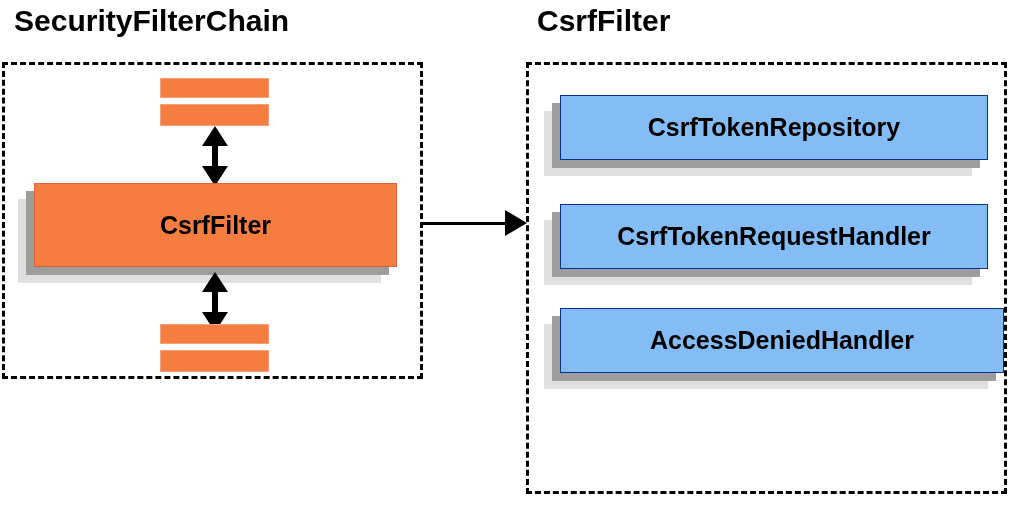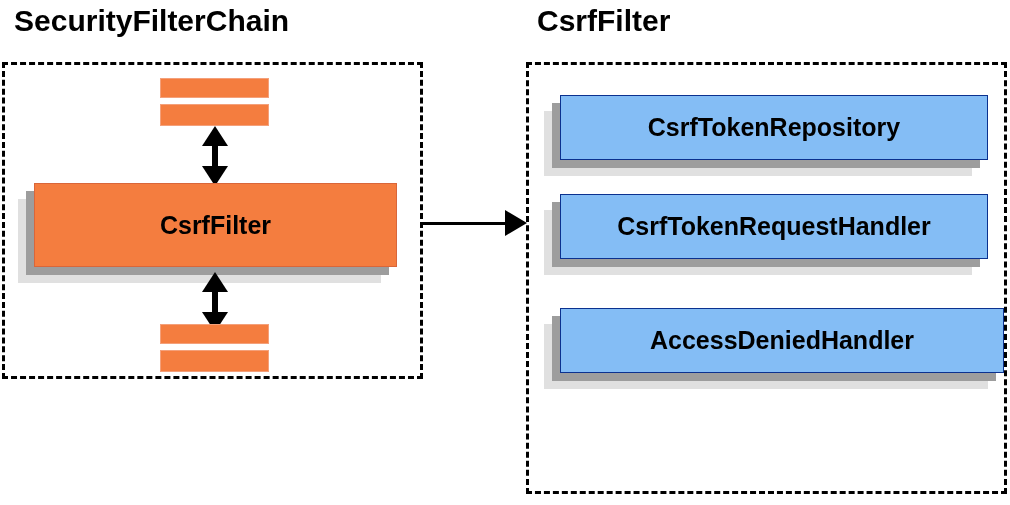--- a/index.html
+++ b/index.html
@@ -153,21 +153,21 @@
   <div class="panel-title" style="left:537px; top:6px;">CsrfFilter</div>
 
   <div class="dashed-panel" style="left:526px; top:62px; width:481px; height:432px;"></div>
 
   <div class="stack blue" style="left:560px; top:95px; width:428px; height:65px;">
     <div class="shadow-light"></div>
     <div class="shadow-dark"></div>
     <div class="face">CsrfTokenRepository</div>
   </div>
 
-  <div class="stack blue" style="left:560px; top:194px; width:428px; height:65px;">
+  <div class="stack blue" style="left:560px; top:204px; width:428px; height:65px;">
     <div class="shadow-light"></div>
     <div class="shadow-dark"></div>
     <div class="face">CsrfTokenRequestHandler</div>
   </div>
 
   <div class="stack blue" style="left:560px; top:308px; width:444px; height:65px;">
     <div class="shadow-light"></div>
     <div class="shadow-dark"></div>
     <div class="face">AccessDeniedHandler</div>
   </div>

